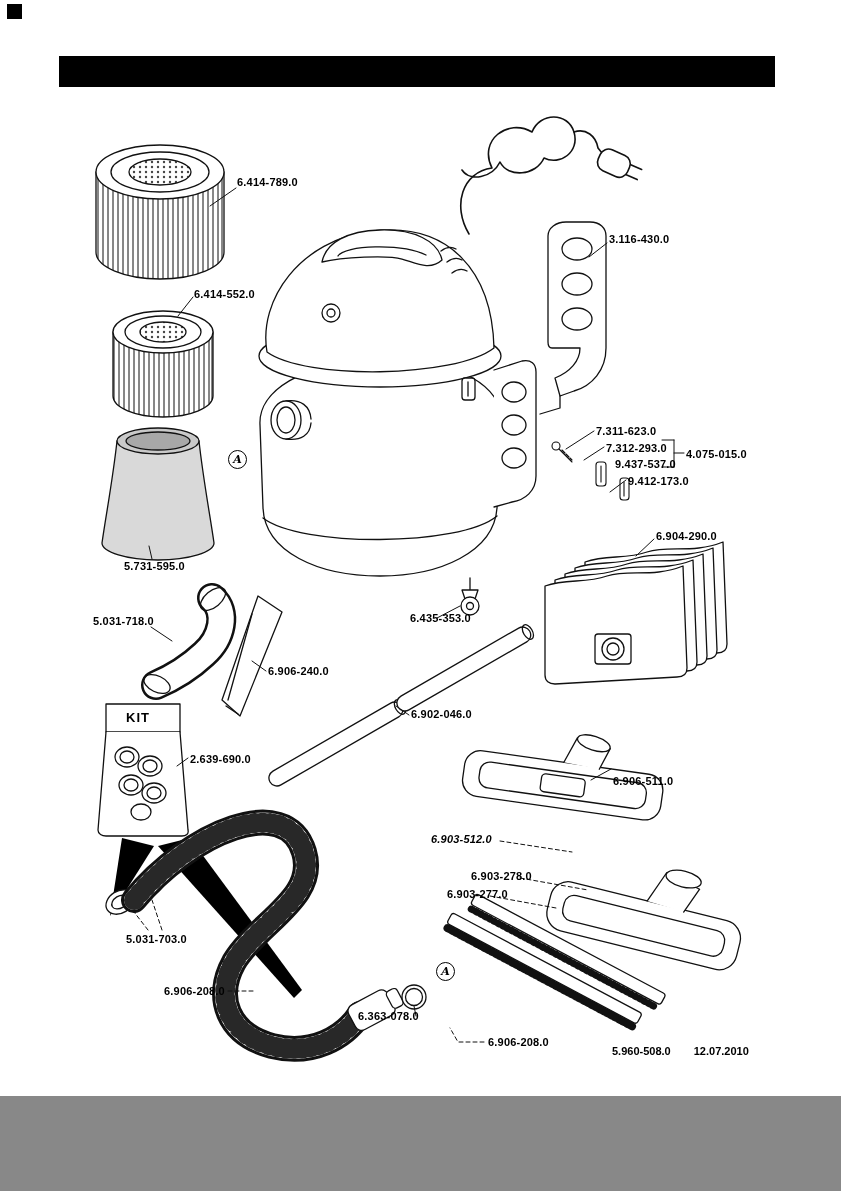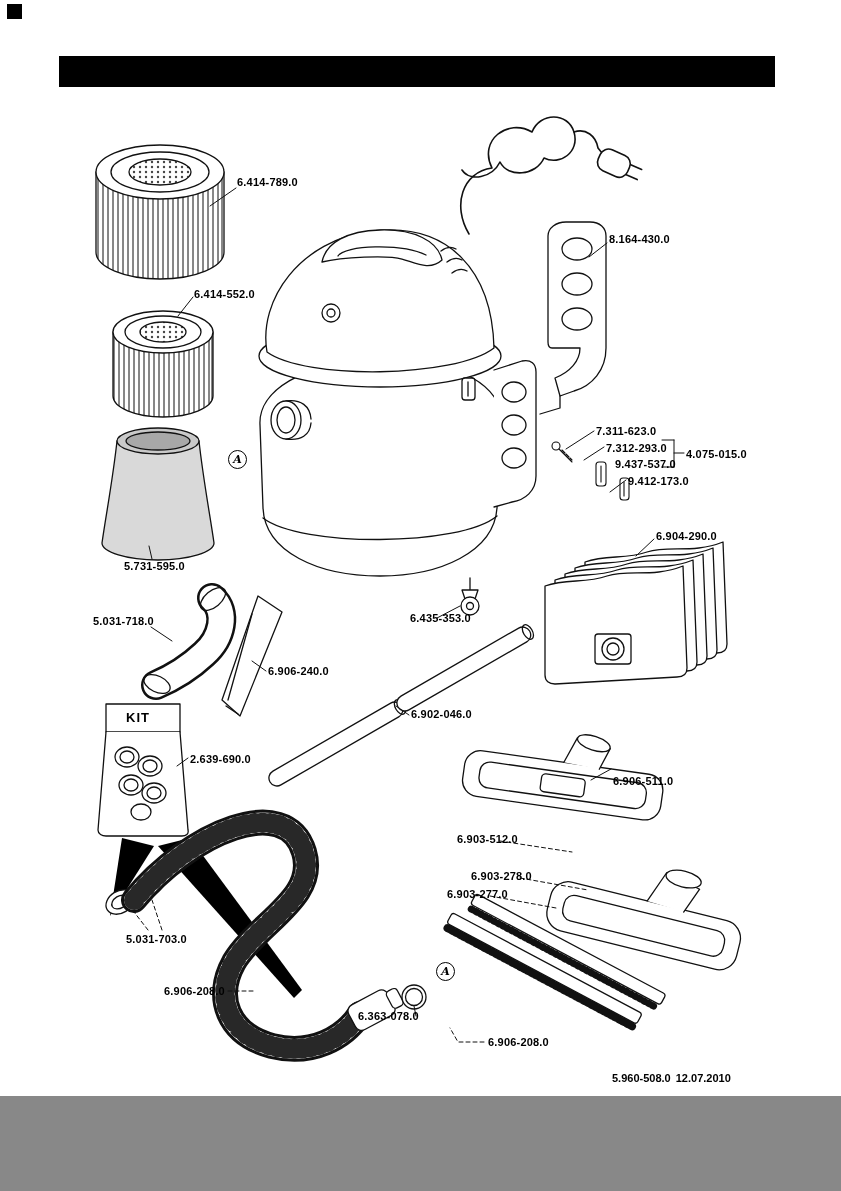--- a/index.html
+++ b/index.html
@@ -14,21 +14,21 @@
     position:absolute;font-size:11px;font-weight:700;white-space:nowrap;
     letter-spacing:0.2px;
   }
   #kit-label{position:absolute;font-size:13px;font-weight:700;letter-spacing:1px;}
   .a-marker{
     position:absolute;width:17px;height:17px;border:1.4px solid #000;border-radius:50%;
     display:flex;align-items:center;justify-content:center;
     font-family:"DejaVu Serif", serif;font-style:italic;font-weight:700;font-size:11px;
     background:#fff;
   }
-  #footer-line{position:absolute;left:612px;top:1072px;font-size:11px;font-weight:700;display:flex;gap:5px;}
+  #footer-line{position:absolute;left:612px;top:1045px;font-size:11px;font-weight:700;display:flex;gap:23px;}
   svg{position:absolute;left:0;top:0;}
 </style>
 </head>
 <body>
 
 <div id="page">
 
   <div class="regmark" style="left:7px;top:4px;width:15px;height:15px;"></div>
   <div class="regmark" style="left:7px;top:1166px;width:13px;height:13px;"></div>
   <div id="headerbar"></div>
@@ -248,34 +248,34 @@
         <path d="M500,841 L572,852 M520,878 L588,890 M490,896 L556,908" stroke-dasharray="4 3"></path>
         <path d="M148,930 L134,912 M162,930 L152,900 M228,991 L254,991 M484,1042 L458,1042 L450,1028" stroke-dasharray="4 3"></path>
       </g>
 
     </g>
   </svg>
 
   <div class="lbl" style="left:237px;top:176px;">6.414-789.0</div>
   <div class="lbl" style="left:194px;top:288px;">6.414-552.0</div>
   <div class="lbl" style="left:124px;top:560px;">5.731-595.0</div>
-  <div class="lbl" style="left:609px;top:233px;">8.164-430.0</div>
+  <div class="lbl" style="left:609px;top:233px;">3.116-430.0</div>
   <div class="lbl" style="left:596px;top:425px;">7.311-623.0</div>
   <div class="lbl" style="left:606px;top:442px;">7.312-293.0</div>
   <div class="lbl" style="left:686px;top:448px;">4.075-015.0</div>
   <div class="lbl" style="left:615px;top:458px;">9.437-537.0</div>
   <div class="lbl" style="left:628px;top:475px;">9.412-173.0</div>
   <div class="lbl" style="left:656px;top:530px;">6.904-290.0</div>
   <div class="lbl" style="left:410px;top:612px;">6.435-353.0</div>
   <div class="lbl" style="left:93px;top:615px;">5.031-718.0</div>
   <div class="lbl" style="left:268px;top:665px;">6.906-240.0</div>
   <div class="lbl" style="left:411px;top:708px;">6.902-046.0</div>
   <div class="lbl" style="left:190px;top:753px;">2.639-690.0</div>
   <div class="lbl" style="left:613px;top:762px;margin-top:13px;">6.906-511.0</div>
-  <div class="lbl" style="left:457px;top:833px;">6.903-512.0</div>
+  <div class="lbl" style="left:431px;top:833px;font-style:italic;">6.903-512.0</div>
   <div class="lbl" style="left:453px;top:870px;padding-left:18px;">6.903-278.0</div>
   <div class="lbl" style="left:423px;top:888px;padding-left:24px;">6.903-277.0</div>
   <div class="lbl" style="left:126px;top:933px;">5.031-703.0</div>
   <div class="lbl" style="left:164px;top:985px;">6.906-208.0</div>
   <div class="lbl" style="left:358px;top:1010px;">6.363-078.0</div>
   <div class="lbl" style="left:488px;top:1036px;">6.906-208.0</div>
 
   <div id="kit-label" style="left:126px;top:710px;">KIT</div>
 
   <div class="a-marker" style="left:228px;top:450px;">A</div>

